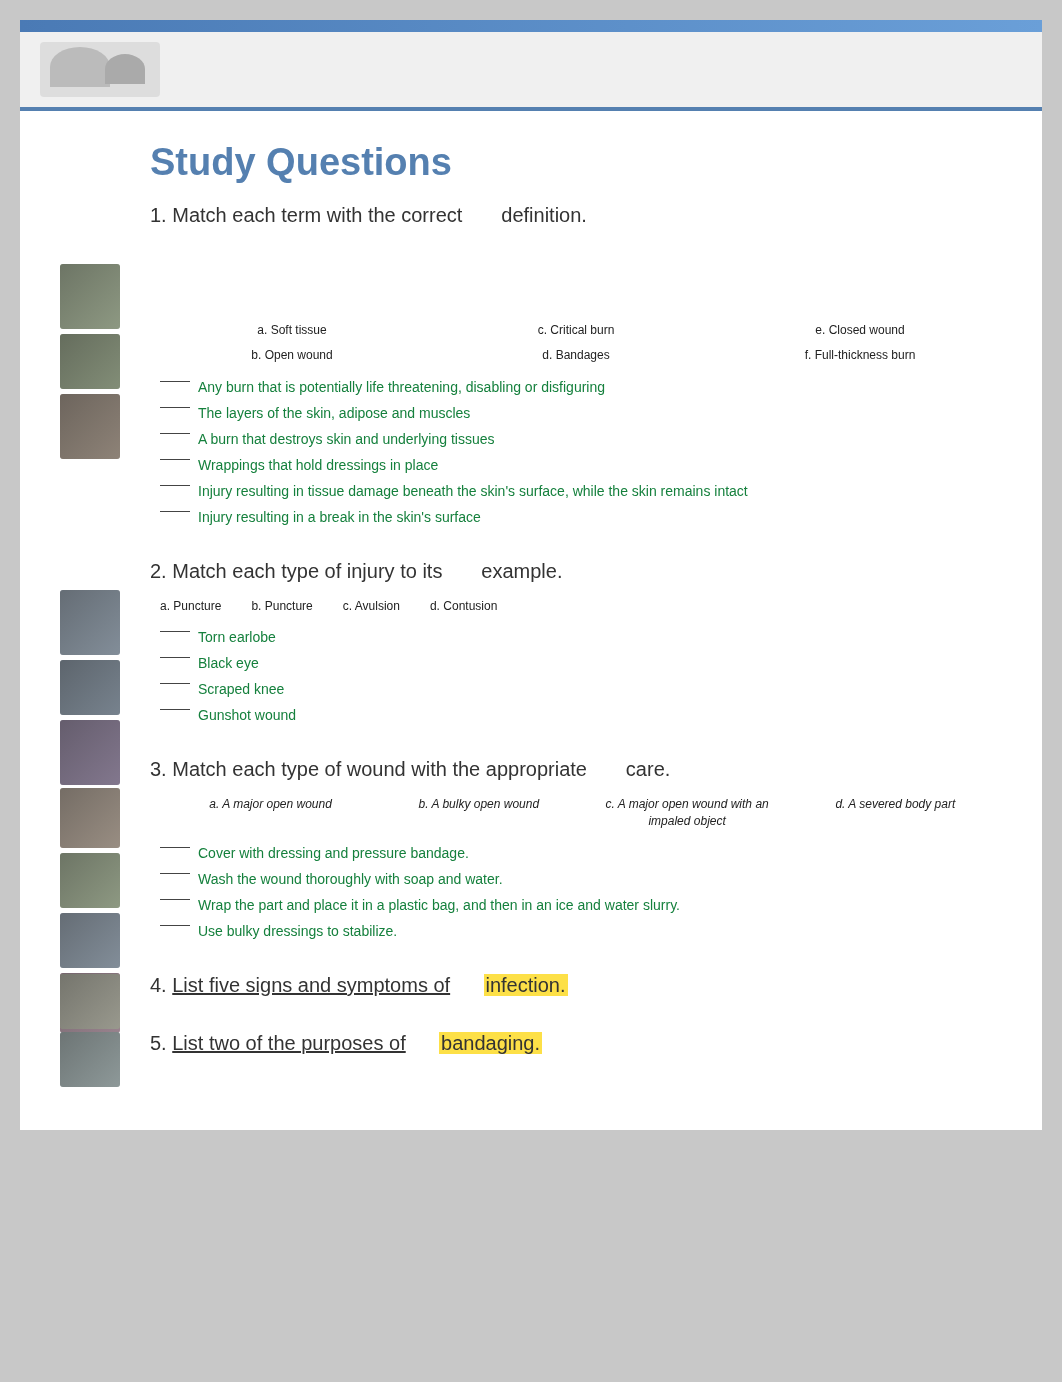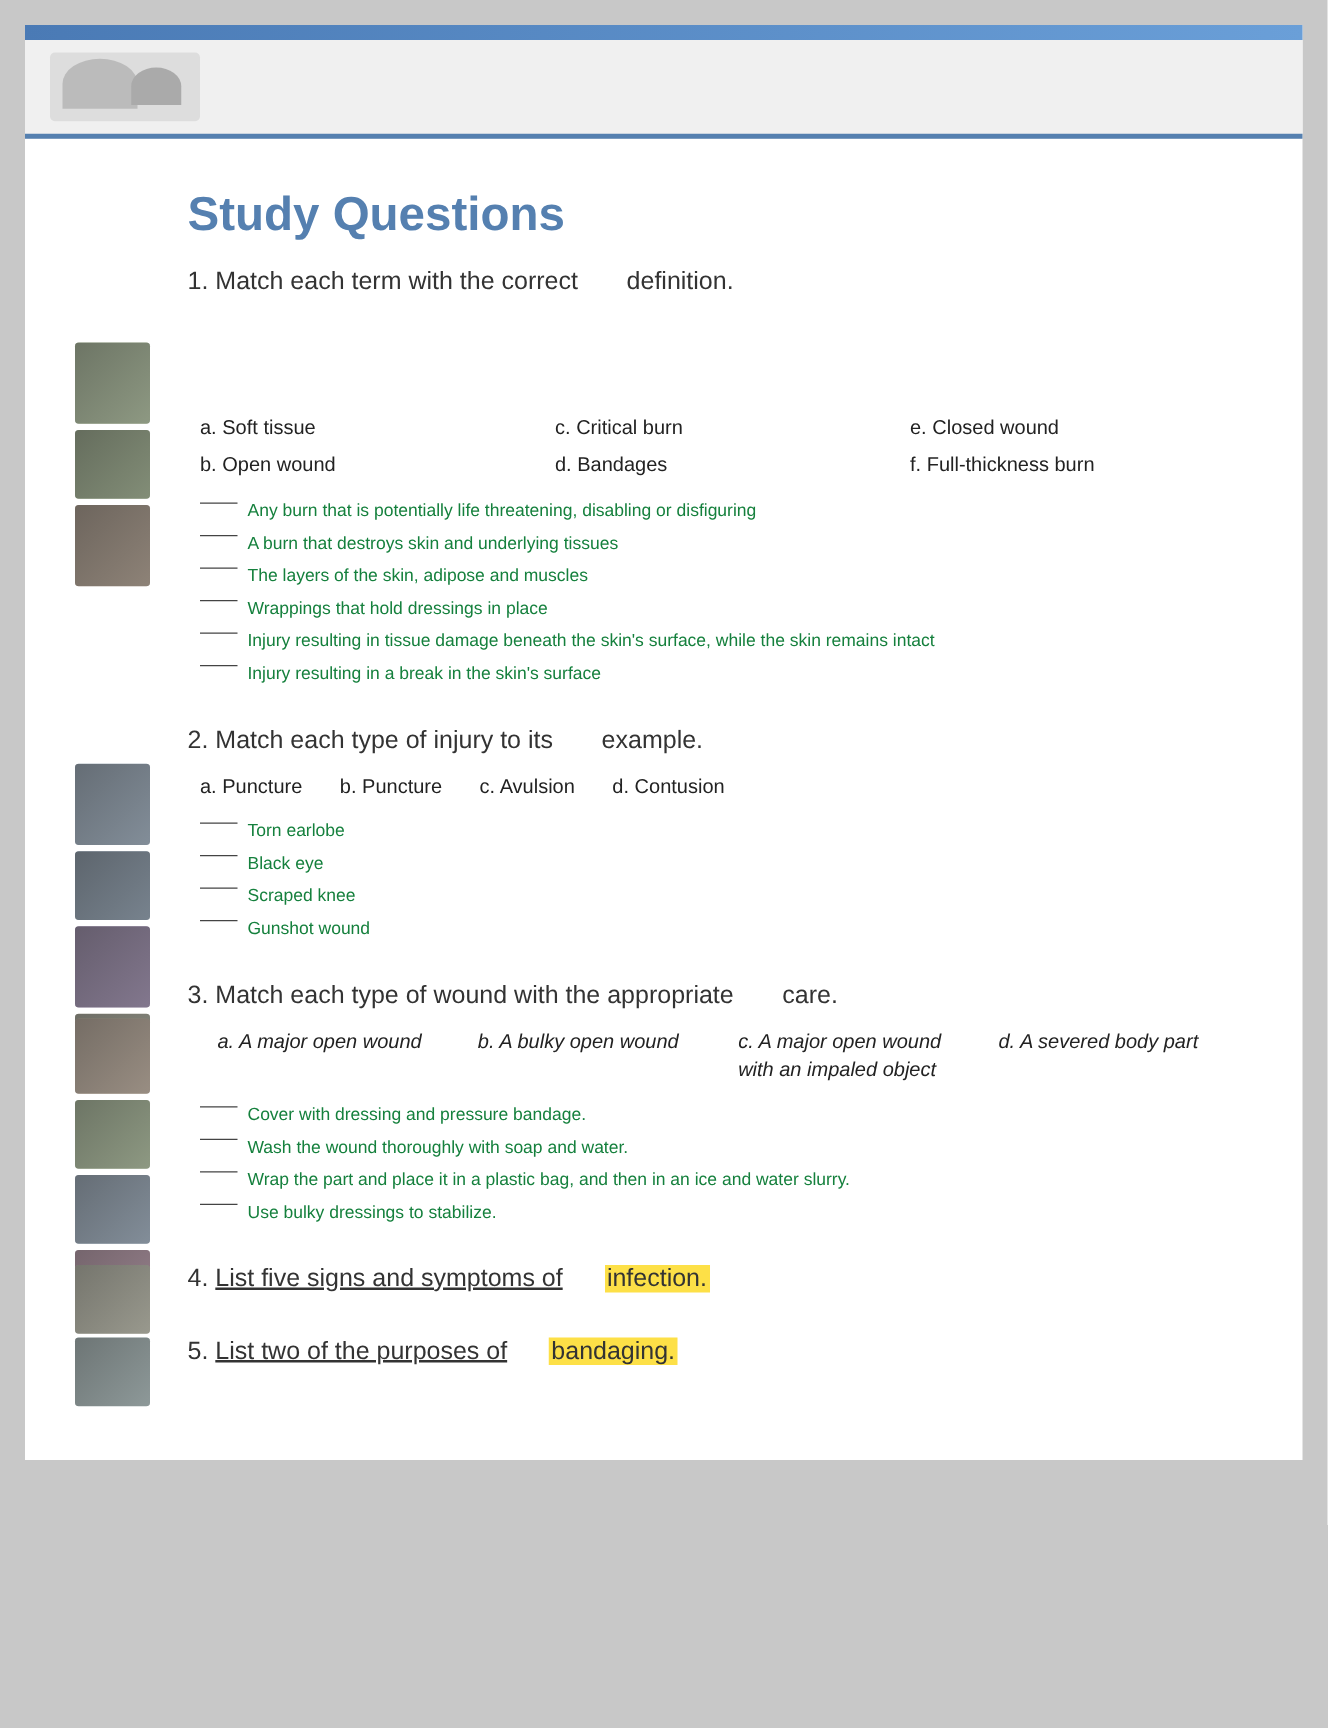--- a/index.html
+++ b/index.html
@@ -52,21 +52,21 @@
     }
     .logo-placeholder::after {
       content: '';
       position: absolute;
       width: 40px; height: 30px;
       background: #aaa;
       border-radius: 50% 50% 0 0;
       top: 12px; right: 15px;
     }
     .main-content {
-      padding: 40px 50px 40px 130px;
+      padding: 30px 50px 40px 130px;
       position: relative;
     }
     .page-title {
       font-size: 38px;
       font-weight: bold;
       color: #5580b0;
       margin-bottom: 20px;
     }
     .question-block {
       margin-bottom: 35px;
@@ -133,22 +133,23 @@
     }
     .q3-terms {
       display: grid;
       grid-template-columns: repeat(4, 1fr);
       gap: 4px 15px;
       margin-bottom: 15px;
       margin-left: 24px;
       font-style: italic;
     }
     .term-cell {
-      font-size: 16px;
+      font-size: 12px;
       line-height: 1.4;
+      text-align: center;
     }
     a, .underlined {
       text-decoration: underline;
       color: inherit;
     }
     .highlight-yellow {
       background: #fde047;
       padding: 0 2px;
     }
   </style>
@@ -210,25 +211,25 @@
           </div>
         </div>
 
         <div class="match-lines">
           <div class="match-line">
             <span class="blank"></span>
             <span>Any burn that is potentially life threatening, disabling or disfiguring</span>
           </div>
           <div class="match-line">
             <span class="blank"></span>
+            <span>The layers of the skin, adipose and muscles</span>
+          </div>
+          <div class="match-line">
+            <span class="blank"></span>
             <span>A burn that destroys skin and underlying tissues</span>
-          </div>
-          <div class="match-line">
-            <span class="blank"></span>
-            <span>The layers of the skin, adipose and muscles</span>
           </div>
           <div class="match-line">
             <span class="blank"></span>
             <span>Wrappings that hold dressings in place</span>
           </div>
           <div class="match-line">
             <span class="blank"></span>
             <span>Injury resulting in tissue damage beneath the skin's surface, while the skin remains intact</span>
           </div>
           <div class="match-line">

